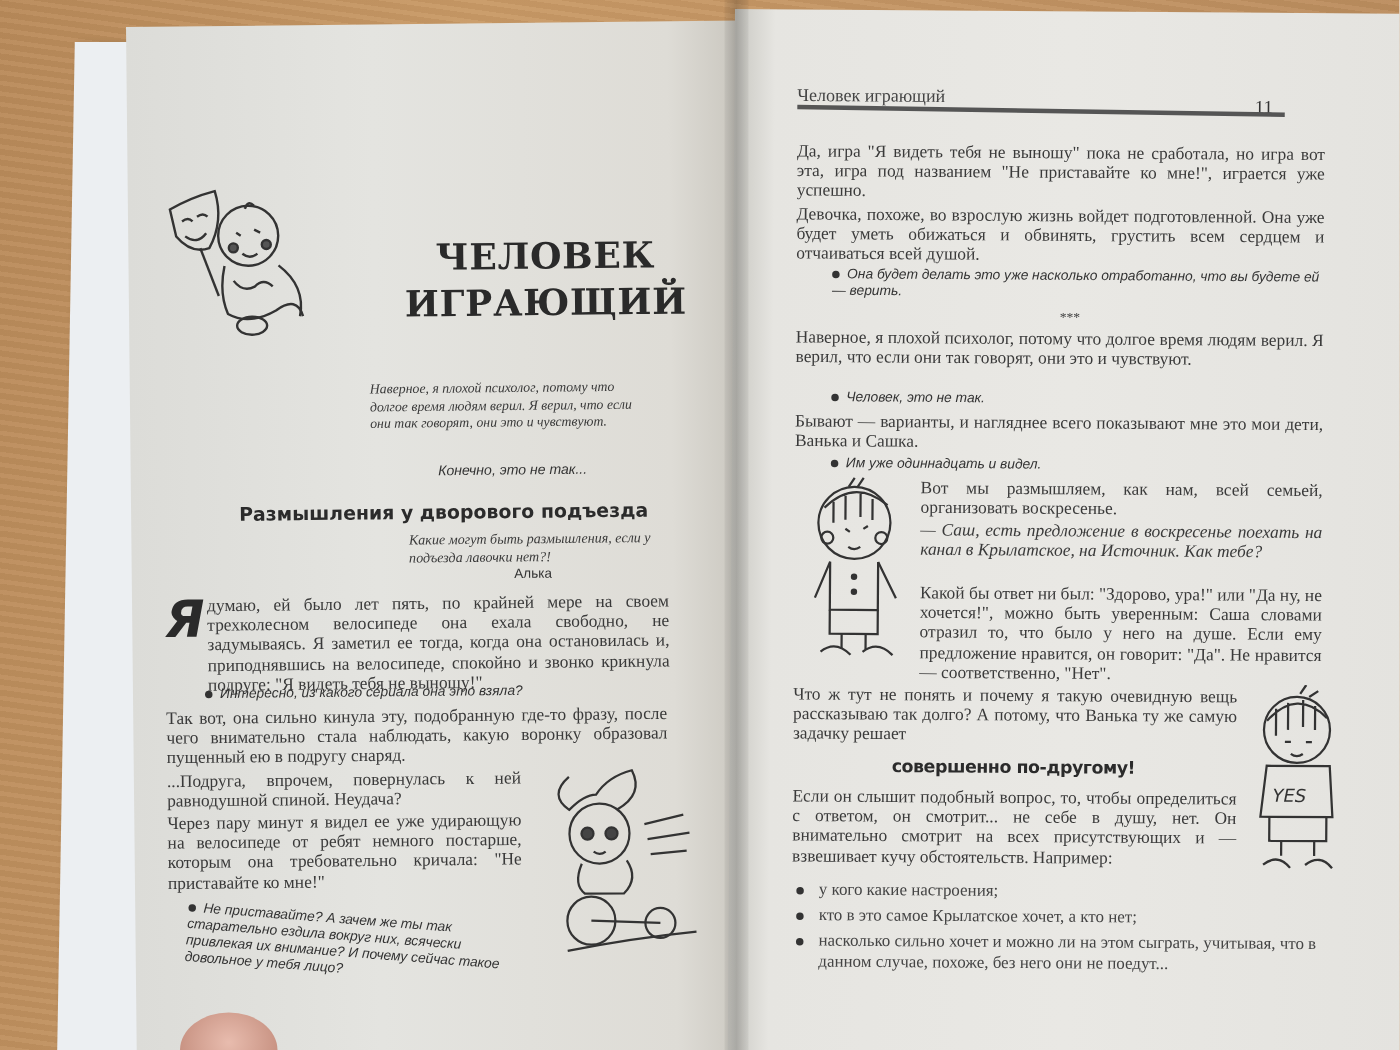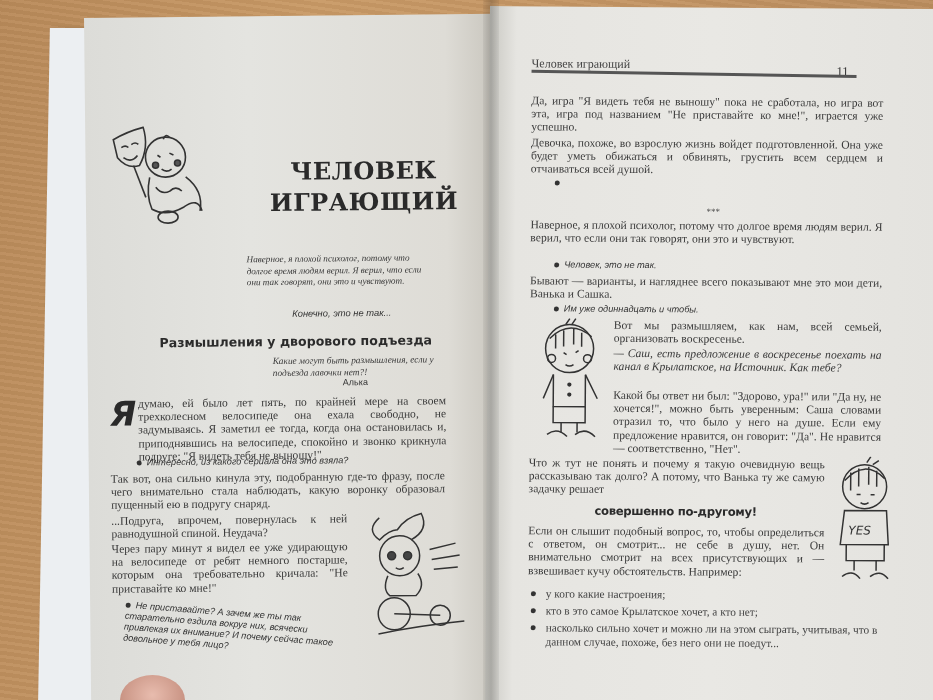--- a/index.html
+++ b/index.html
@@ -164,30 +164,30 @@
 </div>
 
 <div class="page-right">
   <div class="running-head">Человек играющий</div>
   <div class="page-number">11</div>
   <div class="head-rule"></div>
 
   <div class="para" style="left:42px;top:88px;width:352px">Да, игра "Я видеть тебя не выношу" пока не сработала, но игра вот эта, игра под названием "Не приставайте ко мне!", играется уже успешно.</div>
   <div class="para" style="left:42px;top:130px;width:352px">Девочка, похоже, во взрослую жизнь войдет подготовленной. Она уже будет уметь обижаться и обвинять, грустить всем сердцем и отчаиваться всей душой.</div>
   <div class="note" style="left:66px;top:171px;width:330px">
-    <span class="bullet"></span>
+    <span class="bullet"></span><span>Она будет делать это уже насколько отработанно, что вы будете ей — верить.</span>
   </div>
   <div class="stars">***</div>
   <div class="para" style="left:42px;top:212px;width:352px">Наверное, я плохой психолог, потому что долгое время людям верил. Я верил, что если они так говорят, они это и чувствуют.</div>
   <div class="note" style="left:66px;top:253px;width:300px">
     <span class="bullet"></span><span>Человек, это не так.</span>
   </div>
   <div class="para" style="left:42px;top:268px;width:352px">Бывают — варианты, и нагляднее всего показывают мне это мои дети, Ванька и Сашка.</div>
   <div class="note" style="left:66px;top:297px;width:300px">
-    <span class="bullet"></span><span>Им уже одиннадцать и чтобы.</span>
+    <span class="bullet"></span><span>Им уже одиннадцать и видел.</span>
   </div>
 
   <svg class="drawing" style="left:42px;top:310px" width="90" height="130" viewBox="0 0 90 130">
     <g fill="none" stroke="#333" stroke-width="1.5">
       <circle cx="40" cy="32" r="24"></circle>
       <path d="M20 22 Q40 2 62 20 M26 18 l0 14 M34 14 l0 16 M44 12 l0 16 M52 16 l0 14"></path>
       <path d="M36 8 l4 -6 M42 8 l4 -6"></path>
       <circle cx="22" cy="42" r="4"></circle>
         <circle cx="58" cy="42" r="4"></circle>
       <path d="M34 36 l3 2 M46 36 l3 -2"></path>

